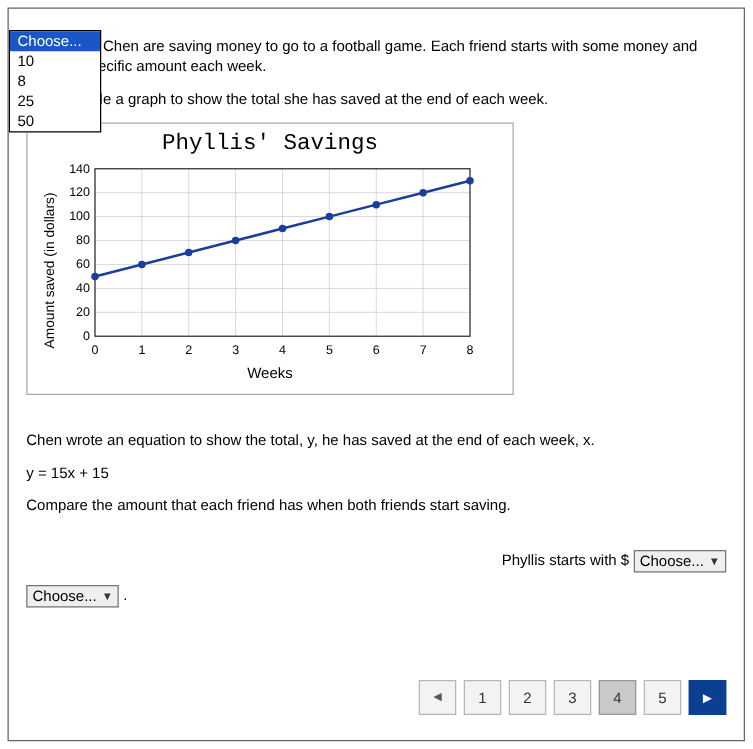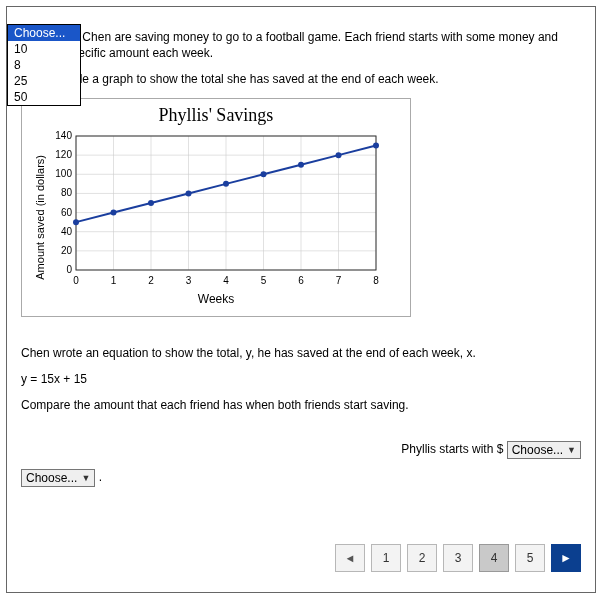--- a/index.html
+++ b/index.html
@@ -22,21 +22,21 @@
   }
   p { margin: 0 0 10px 0; line-height: 1.35; }
   .graph-box {
     border: 1px solid #aaa;
     background:#fff;
     width: 390px;
     padding: 6px 8px 10px 8px;
     margin: 8px 0 28px 0;
   }
   .graph-title {
-    font-family: Liberation Serif, serif;
+    font-family: Liberation Mono, monospace;
     font-size: 18px;
     text-align: center;
     margin-bottom: 4px;
   }
   .axes-wrap { display: flex; align-items: center; }
   .ylabel {
     writing-mode: vertical-rl;
     transform: rotate(180deg);
     font-size: 11px;
     text-align: center;

